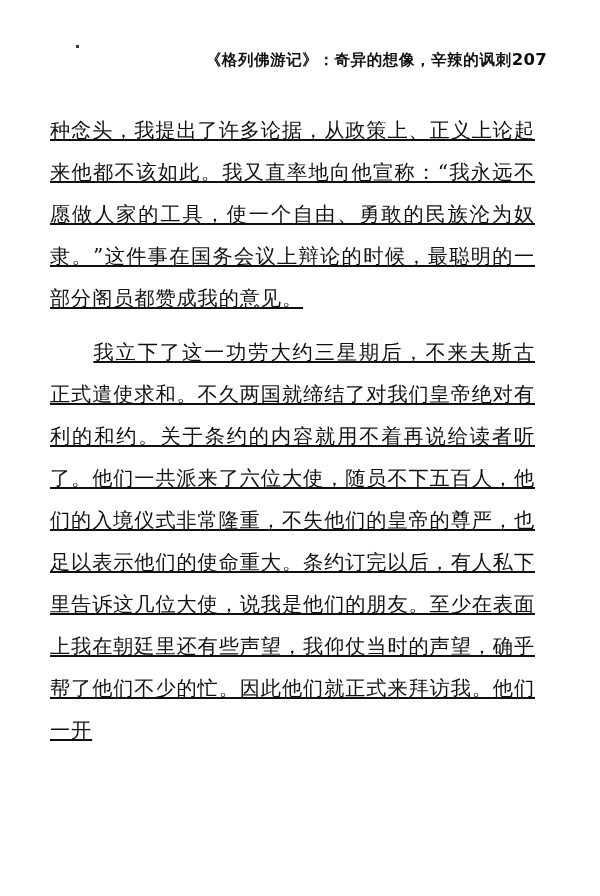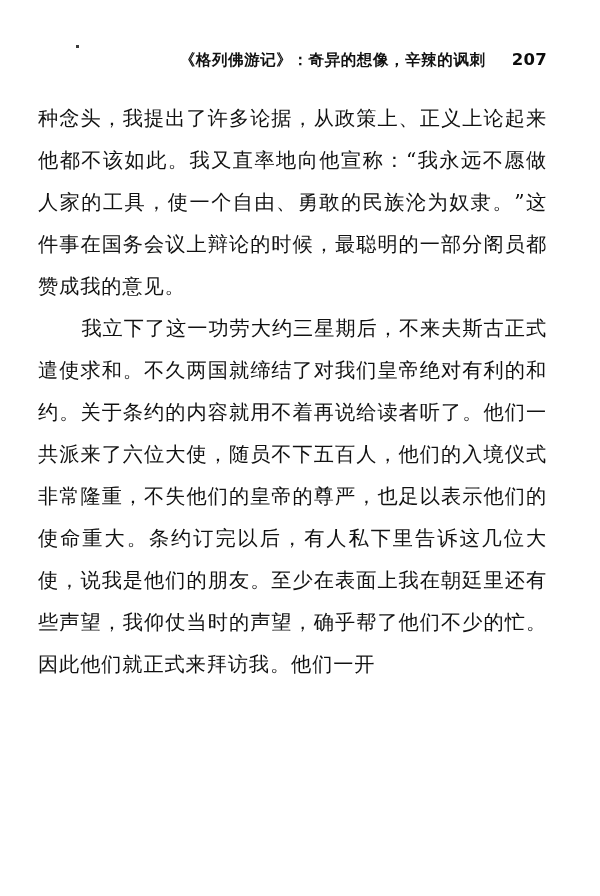--- a/index.html
+++ b/index.html
@@ -49,42 +49,42 @@
     font-size: 15.5px;
     font-weight: 600;
     letter-spacing: 0.6px;
     color: #121212;
   }
   .running-head .rh-page {
     font-family: "DejaVu Sans", sans-serif;
     font-size: 16.5px;
     font-weight: 700;
     color: #0d0d0d;
-    margin-left: 26px;
     letter-spacing: 0.3px;
   }
 
   .body-text {
     position: absolute;
     left: 38px;
     top: 97px;
     width: 509px;
   }
 
   .para {
-    margin: 0;
+    margin: 12px;
     font-family: "DejaVu Serif", serif;
     font-size: 20.2px;
     line-height: 42px;
     color: #111111;
     text-align: justify;
     text-align-last: left;
     text-justify: inter-character;
     letter-spacing: 0.9px;
     word-break: break-all;
+    text-decoration: underline;
   }
   .para.indent {
     text-indent: 2.15em;
   }
 </style>
 </head>
 <body>
 
 <div class="page">
 

